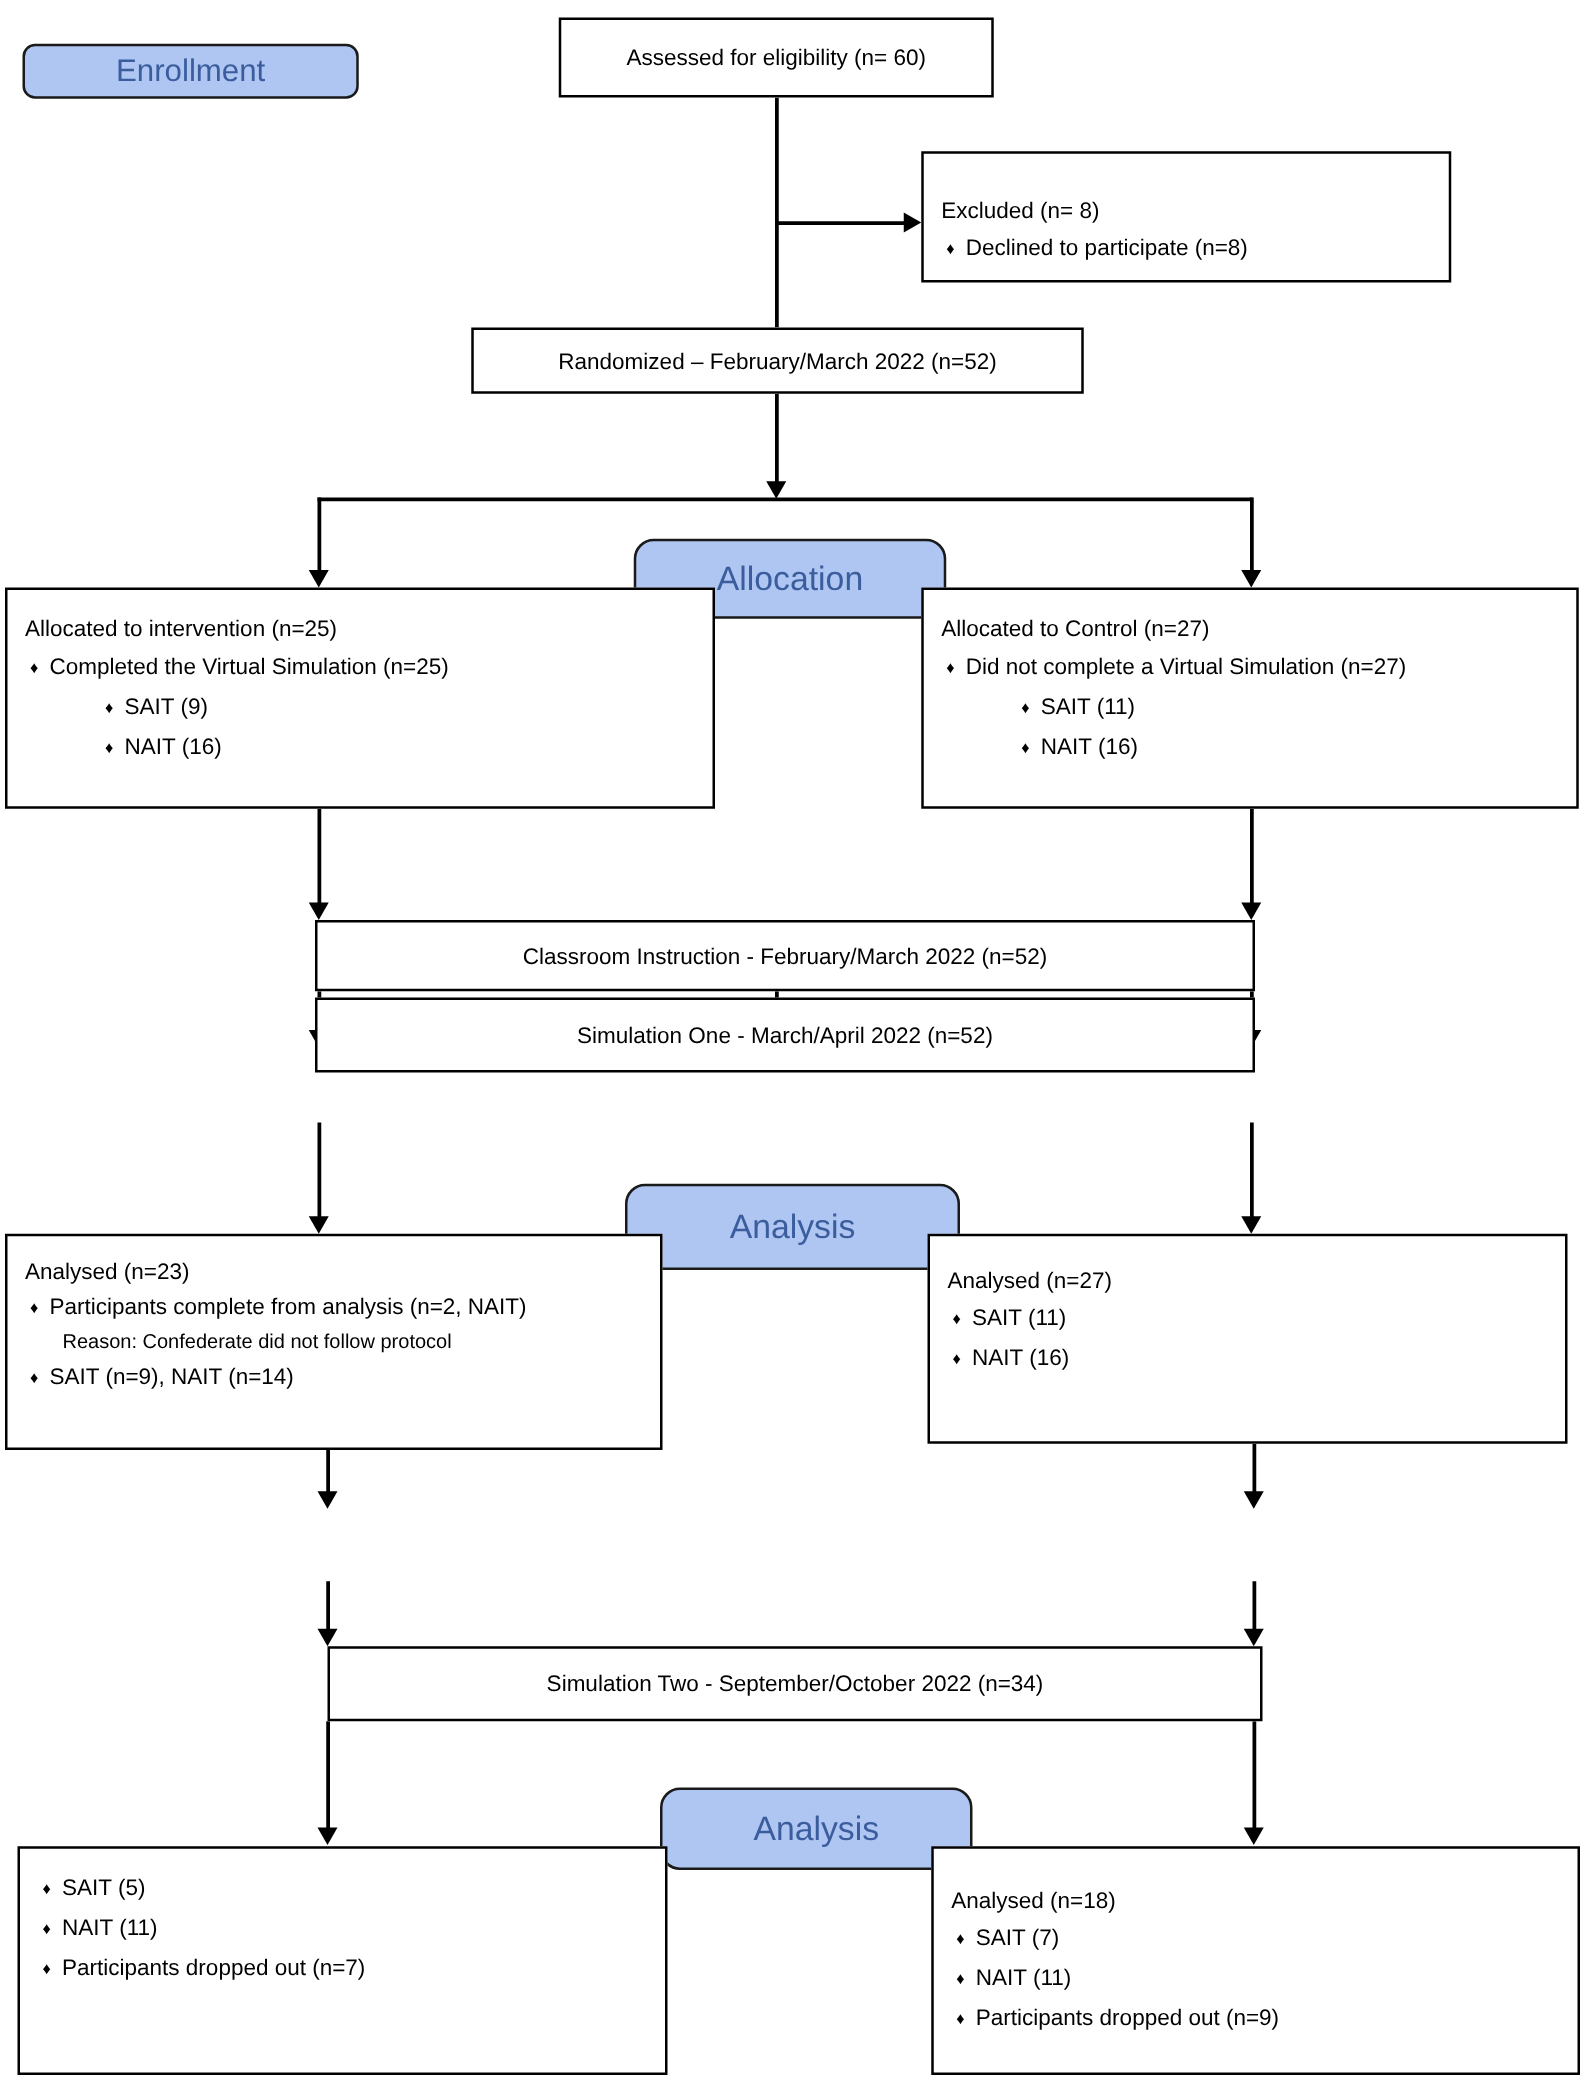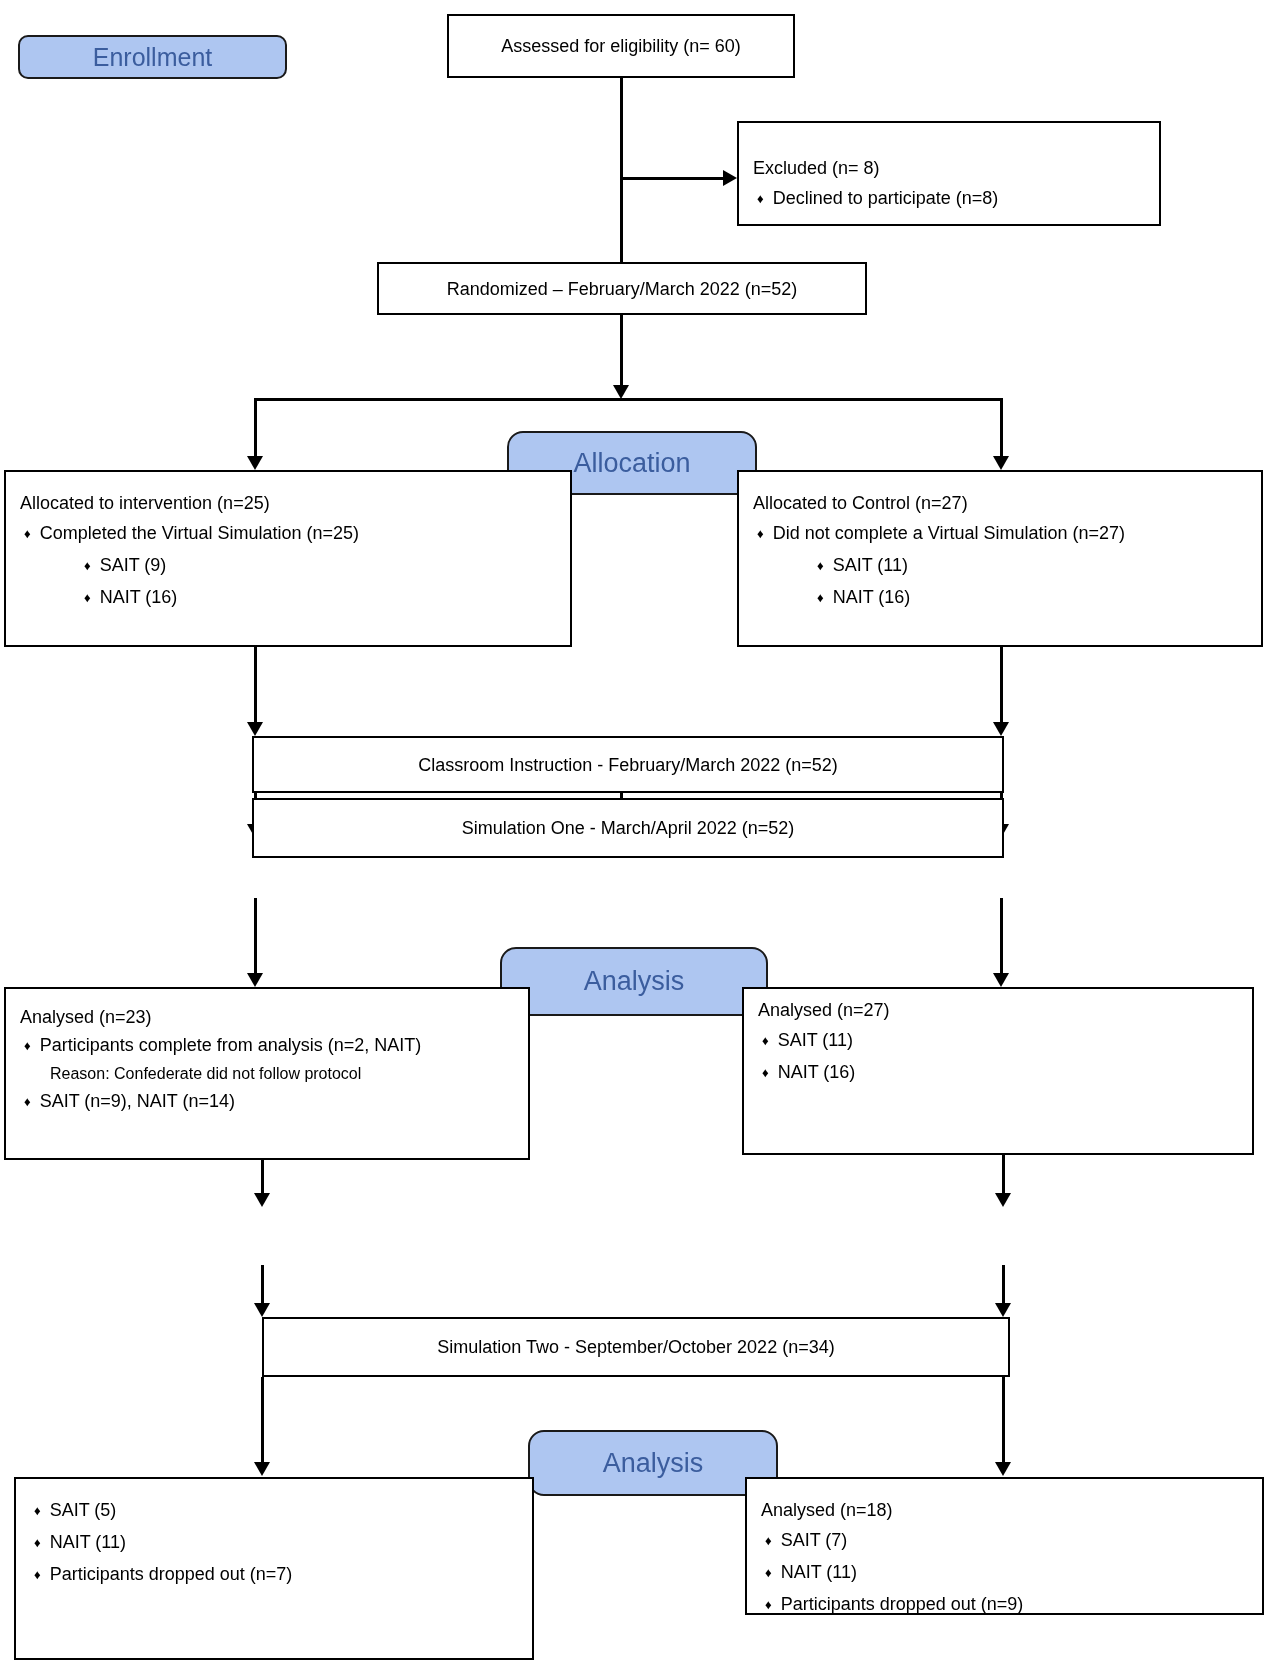--- a/index.html
+++ b/index.html
@@ -177,21 +177,21 @@
       <span class="bullet">♦</span>
       <span>Participants complete from analysis (n=2, NAIT)</span>
     </div>
     <div class="note">Reason: Confederate did not follow protocol</div>
     <div class="bline b1">
       <span class="bullet">♦</span>
       <span>SAIT (n=9), NAIT (n=14)</span>
     </div>
   </div>
 
-  <div class="box content" style="left:742px;top:987px;width:512px;height:168px;padding-top:6px">
+  <div class="box content" style="left:742px;top:987px;width:512px;height:168px;padding-top:20px">
     <div>Analysed (n=27)</div>
     <div class="bline b1">
       <span class="bullet">♦</span>
       <span>SAIT (11)</span>
     </div>
     <div class="bline b1">
       <span class="bullet">♦</span>
       <span>NAIT (16)</span>
     </div>
   </div>
@@ -209,21 +209,21 @@
     <div class="bline b1">
       <span class="bullet">♦</span>
       <span>NAIT (11)</span>
     </div>
     <div class="bline b1">
       <span class="bullet">♦</span>
       <span>Participants dropped out (n=7)</span>
     </div>
   </div>
 
-  <div class="box content" style="left:745px;top:1477px;width:519px;height:138px;padding-top:16px">
+  <div class="box content" style="left:745px;top:1477px;width:519px;height:183px;padding-top:26px">
     <div>Analysed (n=18)</div>
     <div class="bline b1">
       <span class="bullet">♦</span>
       <span>SAIT (7)</span>
     </div>
     <div class="bline b1">
       <span class="bullet">♦</span>
       <span>NAIT (11)</span>
     </div>
     <div class="bline b1">

